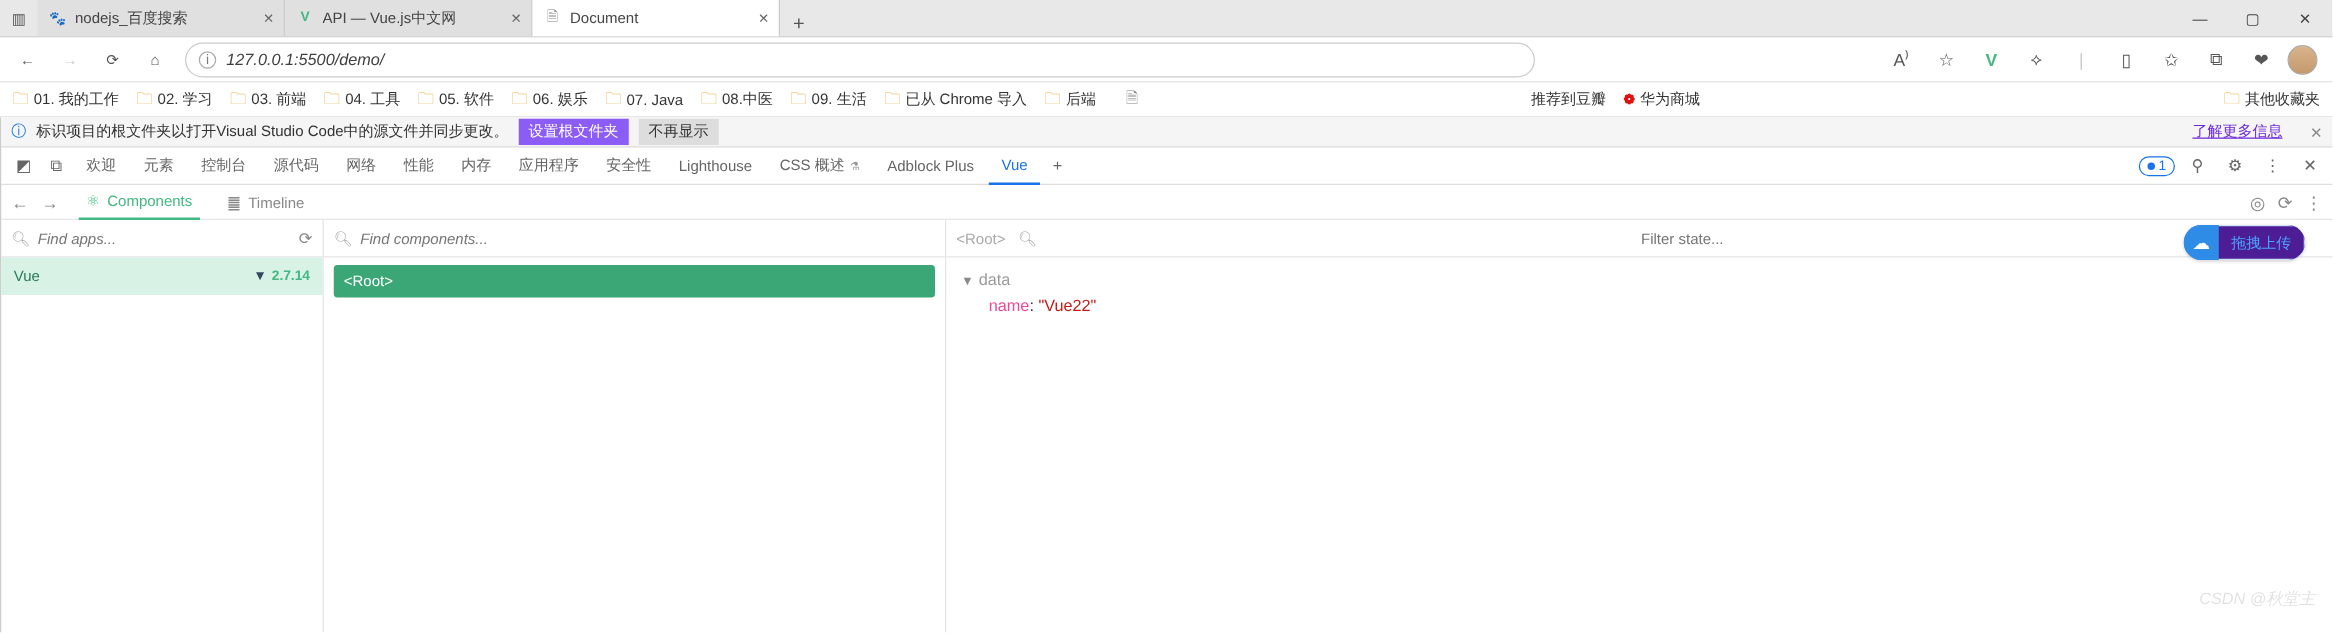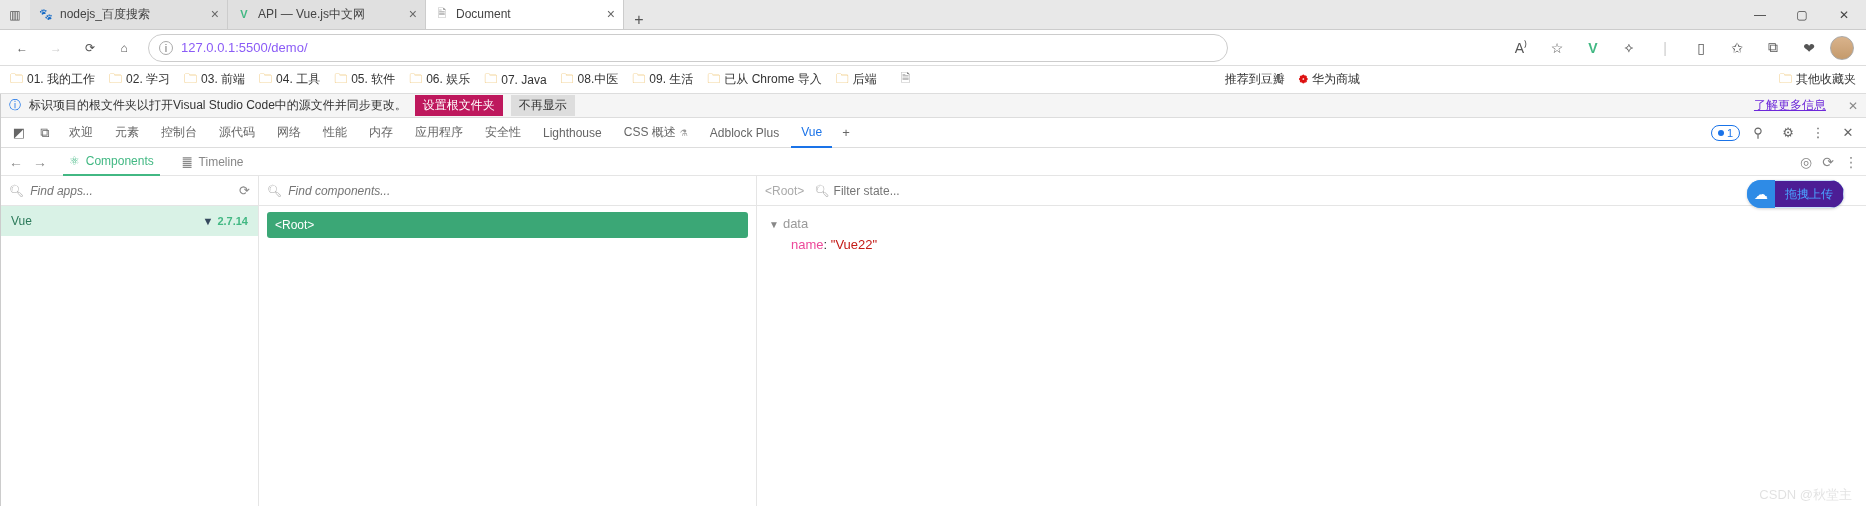--- a/index.html
+++ b/index.html
@@ -17,21 +17,21 @@
     .tab .close { font-size: 14px; color: #666; cursor: pointer; }
     .newtab { width: 30px; display: flex; align-items: center; justify-content: center; font-size: 16px; color: #555; cursor: pointer; }
     .tb-right { margin-left: auto; display: flex; align-items: center; gap: 18px; padding-right: 10px; }
     .win-btn { width: 24px; height: 24px; display: flex; align-items: center; justify-content: center; color: #444; cursor: pointer; }
 
     
     .toolbar { height: 36px; display: flex; align-items: center; padding: 0 6px; gap: 2px; border-bottom: 1px solid #ddd; background: #fff; }
     .tool { width: 32px; height: 28px; display: flex; align-items: center; justify-content: center; color: #555; cursor: pointer; border-radius: 4px; }
     .addr { flex: 1; height: 28px; border: 1px solid #ccc; border-radius: 14px; display: flex; align-items: center; padding: 0 10px; gap: 8px; margin: 0 6px; max-width: 1080px; }
     .addr .lock { color: #777; font-size: 11px; border: 1px solid #aaa; border-radius: 50%; width: 14px; height: 14px; display: flex; align-items: center; justify-content: center; }
-    .addr .url { font-size: 13px; color: #8b5cf6; }
+    .addr .url { font-size: 13px; color: #404040; font-style: italic; }
     .right-tools { margin-left: auto; display: flex; align-items: center; gap: 6px; padding-right: 6px; }
     .rtool { width: 30px; height: 28px; display: flex; align-items: center; justify-content: center; color: #555; cursor: pointer; border-radius: 4px; font-size: 14px; }
     .avatar { width: 24px; height: 24px; border-radius: 50%; background: linear-gradient(#d9b38c,#c49a6c); border: 1px solid #aaa; }
 
     
     .bookmarks { height: 28px; display: flex; align-items: center; padding: 0 10px; gap: 14px; border-bottom: 1px solid #ddd; background: #fff; }
     .bm { display: flex; align-items: center; gap: 4px; font-size: 12px; color: #333; cursor: pointer; white-space: nowrap; }
     .bm .folder { color: #eab24a; font-size: 13px; }
     .bm .page { color: #888; font-size: 12px; }
     .bm .hw { color: #d11; font-weight: bold; font-size: 11px; }
@@ -39,21 +39,21 @@
 
     
     .main { display: flex; height: calc(506px - 30px - 36px - 28px); }
     .page { width: 330px; padding: 18px 10px; }
     .page h1 { font-size: 26px; font-weight: bold; color: #222; }
 
     .devtools { flex: 1; display: flex; flex-direction: column; border-left: 1px solid #ccc; background: #fff; position: relative; }
     .infobar { height: 24px; display: flex; align-items: center; padding: 0 8px; gap: 8px; background: #f5f5f5; border-bottom: 1px solid #ddd; font-size: 12px; }
     .infobar .ico { color: #1a73e8; font-size: 12px; }
     .infobar .txt { color: #333; }
-    .infobar .btn1 { background: #be185d; color: #fff; padding: 2px 8px; cursor: pointer; font-size: 12px; }
+    .infobar .btn1 { background: #8b5cf6; color: #fff; padding: 2px 8px; cursor: pointer; font-size: 12px; }
     .infobar .btn2 { background: #ddd; color: #333; padding: 2px 8px; cursor: pointer; font-size: 12px; }
     .infobar .link { margin-left: auto; color: #6d28d9; text-decoration: underline; cursor: pointer; }
 
     .dt-tabs { height: 30px; display: flex; align-items: center; padding: 0 6px; border-bottom: 1px solid #ddd; gap: 2px; }
     .dt-tabs .dicon { width: 24px; height: 24px; display: flex; align-items: center; justify-content: center; color: #666; cursor: pointer; font-size: 13px; }
     .dt-tab { padding: 0 10px; height: 30px; display: flex; align-items: center; font-size: 12px; color: #666; cursor: pointer; gap: 4px; }
     .dt-tab.active { color: #1a73e8; border-bottom: 2px solid #1a73e8; }
     .dt-tab .sub { font-size: 9px; color: #999; }
     .dt-right { margin-left: auto; display: flex; align-items: center; gap: 6px; }
     .badge { display: flex; align-items: center; gap: 3px; border: 1px solid #1a73e8; border-radius: 10px; padding: 1px 6px; font-size: 11px; color: #1a73e8; }
@@ -75,34 +75,34 @@
     .search-row { height: 30px; display: flex; align-items: center; padding: 0 8px; gap: 6px; border-bottom: 1px solid #e5e5e5; color: #aaa; }
     .search-row .mag { font-size: 12px; }
     .search-row input { border: none; outline: none; flex: 1; font-size: 12px; color: #333; background: transparent; font-style: italic; }
     .search-row .ref { cursor: pointer; font-size: 13px; color: #888; }
     .app-row { height: 30px; display: flex; align-items: center; padding: 0 10px; background: #d9f2e6; color: #2c7a5a; font-size: 12px; cursor: pointer; justify-content: space-between; }
     .app-row .ver { display: flex; align-items: center; gap: 4px; color: #42b883; font-weight: bold; font-size: 11px; }
     .root-row { margin: 6px 8px 0; height: 26px; background: #3ba776; color: #fff; display: flex; align-items: center; padding: 0 8px; border-radius: 3px; font-size: 12px; cursor: pointer; }
     .col3 .hdr { height: 30px; display: flex; align-items: center; padding: 0 8px; gap: 10px; border-bottom: 1px solid #e5e5e5; }
     .col3 .root-tag { color: #aaa; font-size: 12px; }
     .col3 .filter { display: flex; align-items: center; gap: 4px; color: #aaa; flex: 1; }
-    .col3 .filter input { border: none; outline: none; font-size: 12px; flex: 1; background: transparent; }
+    .col3 .filter input { border: none; outline: none; font-size: 12px; flex: 1; background: transparent; text-align: center; }
     .state { padding: 10px 12px; font-family: Menlo, Consolas, monospace; font-size: 13px; color: #333; }
     .state .arw { color: #888; margin-right: 4px; font-size: 10px; }
     .state .sec { color: #999; }
     .state .row2 { padding-left: 22px; margin-top: 6px; }
     .state .key { color: #ec4899; }
     .state .colon { color: #333; }
     .state .val { color: #c41a16; }
 
     .float-btn { position: absolute; right: 22px; top: 180px; display: flex; align-items: center; background: #4aa3ff; border-radius: 16px; height: 28px; cursor: pointer; box-shadow: 0 1px 3px rgba(0,0,0,.2); overflow: hidden; }
     .float-btn .ico { width: 28px; height: 28px; background: #2e8be6; color: #fff; display: flex; align-items: center; justify-content: center; font-size: 14px; }
     .float-btn .lbl { background: #4c1d95; color: #4aa3ff; font-size: 12px; padding: 0 10px; height: 28px; display: flex; align-items: center; border: 1px solid #cce3fa; border-left: none; }
 
-    .watermark { position: absolute; right: 14px; bottom: 2px; font-size: 13px; color: rgba(0,0,0,.12); }
+    .watermark { position: absolute; right: 14px; bottom: 18px; font-size: 13px; color: rgba(0,0,0,.12); font-style: italic; }
   </style>
 </head>
 <body>
 
 <div class="titlebar">
   <div class="tb-left">
     <div class="tb-btn">▥</div>
   </div>
   <div class="tabs">
     <div class="tab">

